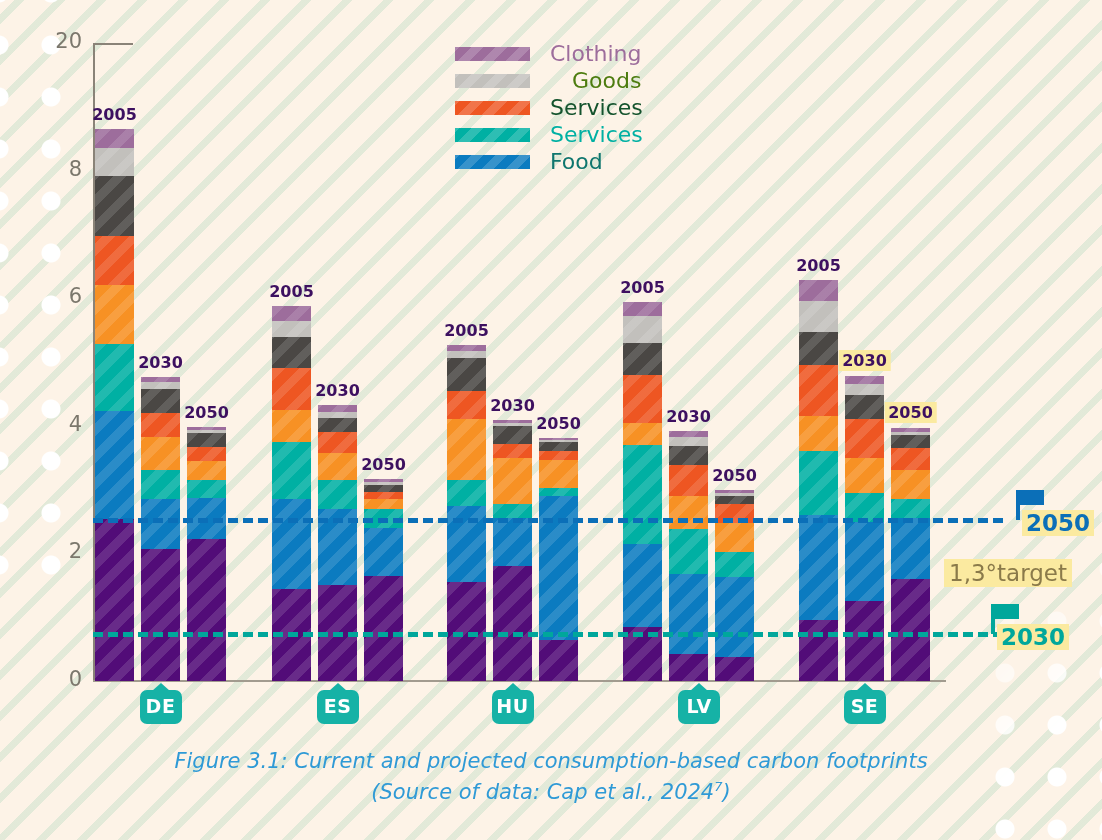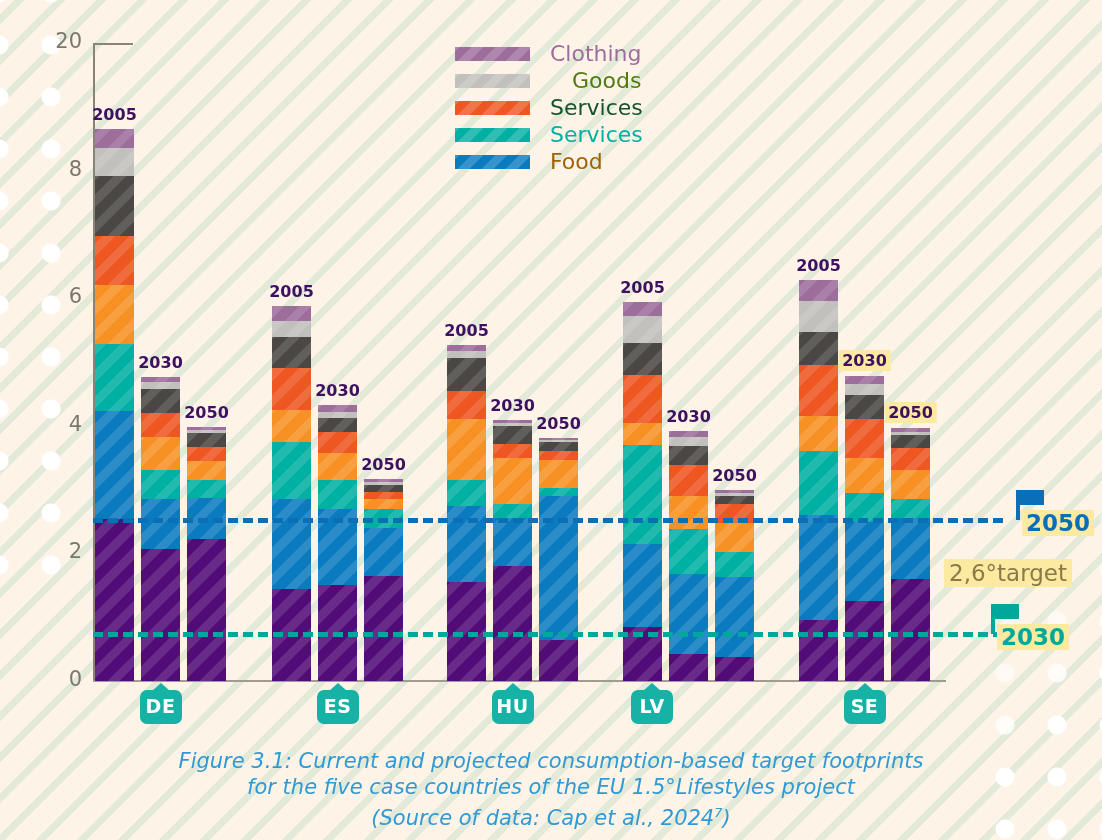--- a/index.html
+++ b/index.html
@@ -295,21 +295,21 @@
     <div class="cloth" style="background:#0b6fb8"></div>
   </div>
   <div class="flag-label" id="label-2050" style="color: rgb(11, 111, 184); left: 1022px; top: 510.31px;">2050</div>
 
   <div class="flag" id="flag-2030" style="left: 991px; top: 603.874px;">
     <div class="pole" style="background:#00a79b"></div>
     <div class="cloth" style="background:#00a79b"></div>
   </div>
   <div class="flag-label" id="label-2030" style="color: rgb(0, 167, 155); left: 997px; top: 623.874px;">2030</div>
 
-  <div id="target-caption" style="left: 944px; top: 559.092px;">2,6°target</div>
+  <div id="target-caption" style="left: 944px; top: 559.092px;">1,3°target</div>
 </div>
 
 <div id="legend">
     <div class="legend-row">
       <span class="legend-swatch" style="background: rgb(157, 109, 156);"></span>
       <span class="legend-label" style="color: rgb(157, 109, 156);">Clothing</span>
     </div>
     <div class="legend-row">
       <span class="legend-swatch" style="background: rgb(194, 192, 188);"></span>
       <span class="legend-label" style="color: #4d7c0f; margin-left: 22px;">Goods</span>
@@ -317,45 +317,44 @@
     <div class="legend-row">
       <span class="legend-swatch" style="background: rgb(238, 86, 34);"></span>
       <span class="legend-label" style="color: #14532d;">Services</span>
     </div>
     <div class="legend-row">
       <span class="legend-swatch" style="background: rgb(0, 176, 163);"></span>
       <span class="legend-label" style="color: rgb(0, 176, 163);">Services</span>
     </div>
     <div class="legend-row">
       <span class="legend-swatch" style="background: rgb(11, 123, 192);"></span>
-      <span class="legend-label" style="color: #a16207;">Food</span>
+      <span class="legend-label" style="color: #0f766e;">Food</span>
     </div>
   </div>
 <div id="countries">
     <div class="country" style="left: 139.5px;">
       <div class="notch"></div>
       <div class="badge">DE</div>
     </div>
     <div class="country" style="left: 316.5px;">
       <div class="notch"></div>
       <div class="badge">ES</div>
     </div>
     <div class="country" style="left: 491.5px;">
       <div class="notch"></div>
       <div class="badge">HU</div>
     </div>
-    <div class="country" style="left: 631px;">
+    <div class="country" style="left: 678px;">
       <div class="notch"></div>
       <div class="badge">LV</div>
     </div>
     <div class="country" style="left: 843.5px;">
       <div class="notch"></div>
       <div class="badge">SE</div>
     </div>
   </div>
 
 <div id="caption">
-  <div>Figure 3.1: Current and projected consumption-based target footprints</div>
-  <div>for the five case countries of the EU 1.5°Lifestyles project</div>
+  <div>Figure 3.1: Current and projected consumption-based carbon footprints</div>
   <div>
     <span>(Source of data: Cap et al., 2024</span><sup>7</sup><span>)</span>
   </div>
 </div>
 
 </body></html>

